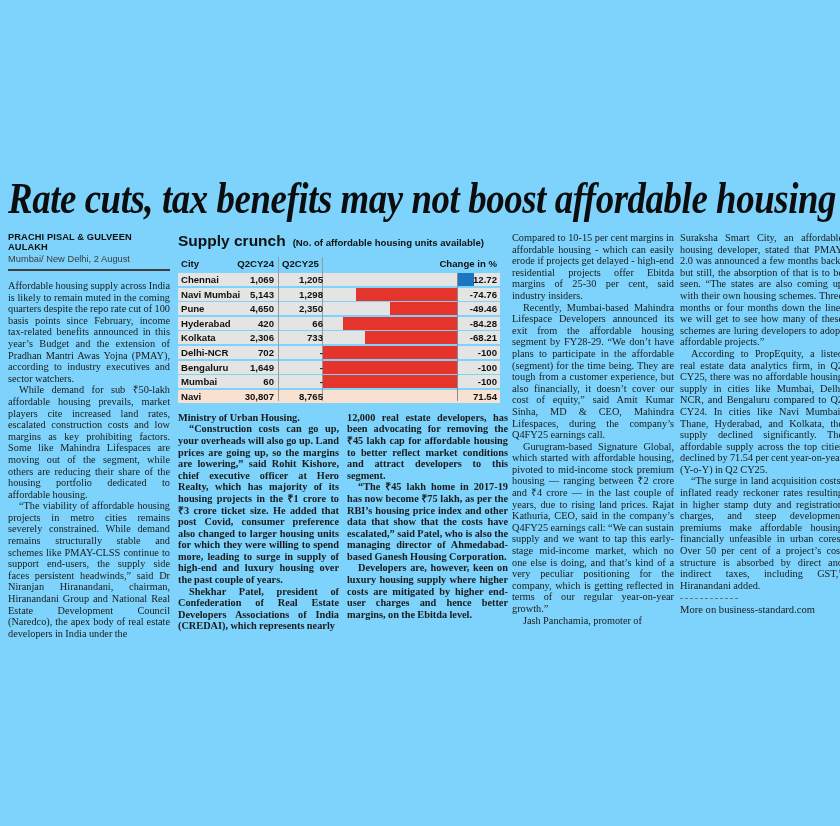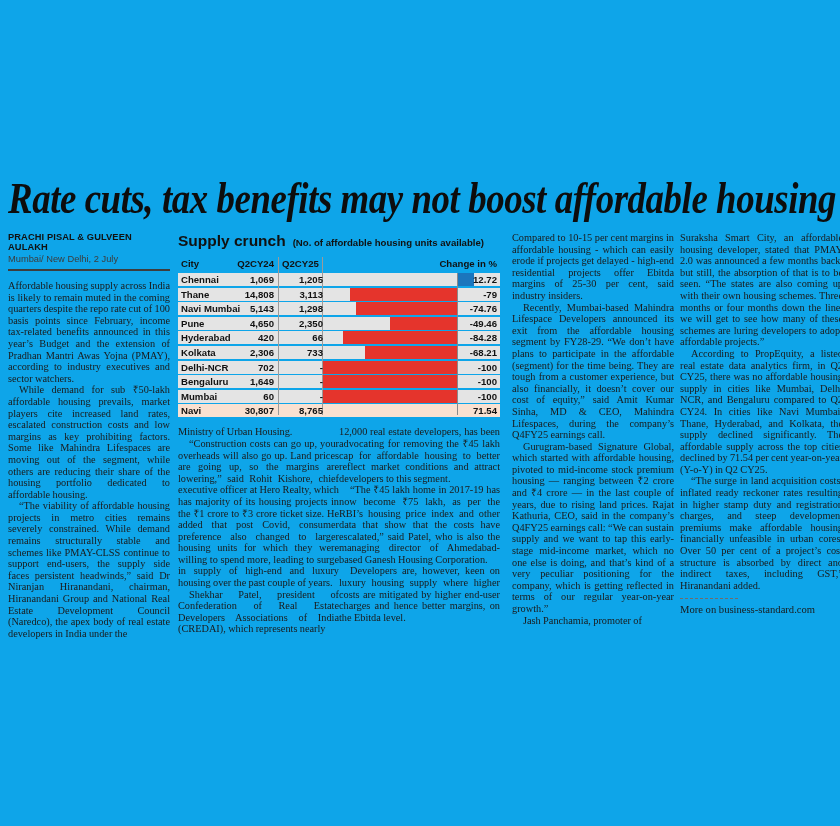--- a/index.html
+++ b/index.html
@@ -1,18 +1,18 @@
 <!DOCTYPE html>
 <html style="--neg: #e5342c; --pos: #1b76bd; --rowbg: #e4e4e4; --totalbg: #f9e1d1;"><head>
 <meta charset="utf-8">
 <style>
   * { margin:0; padding:0; box-sizing:border-box; }
   html,body { background:#ffffff; }
   .page {
-    position:relative; width:840px; height:826px; background:#0ea5e9; overflow:hidden;
+    position:relative; width:840px; height:826px; background:#7dd3fc; overflow:hidden;
     font-family:"Liberation Serif", serif; color:#1a1a1a;
   }
   
   .headline { position:absolute; left:8px; top:176px; width:828px; height:52px; overflow:visible; }
   .headline span {
     display:inline-block; white-space:nowrap; transform-origin:left top;
     font-family:"Liberation Serif", serif; font-style:italic; font-weight:700;
     font-size:44px; line-height:1.05; color:#0d0d0d; letter-spacing:-0.5px;
   }
   
@@ -55,41 +55,41 @@
   .trow .v25  { left:112px; width:33px; text-align:right; }
   .trow .chg  { right:3px; }
   .trow .bar  { position:absolute; top:0; bottom:0; z-index:1; }
   .trow .bar.neg { right:43px; background:var(--neg); }
   .trow .bar.pos { left:279px; background:var(--pos); }
   .vline { position:absolute; width:1px; background:#9a9a9a; z-index:2; }
   .vline-1 { left:100px; top:0; bottom:2px; }
   .vline-2 { left:144px; top:0; bottom:2px; }
   .vline-base { left:279px; top:16px; bottom:2px; background:#8a8a8a; }
 
-  .mid-cols { display:flex; margin-top:9px; }
+  .mid-cols { display:flex; gap:8px; margin-top:9px;font-weight:bold; }
   .mid-cols .textcol { width:161px; }
 
   
   .footer-divider { width:58px; border:none; border-top:1px dashed #6e6e6e; margin:7px 0 5px 0; }
   .footer-more { font-size:10.6px; line-height:12px; color:#1a1a1a; }
 </style>
 </head>
 <body>
 
 <div class="page">
 
   <div class="headline">
     <span style="transform: scaleX(0.8369);">Rate cuts, tax benefits may not boost affordable housing</span>
   </div>
 
   <div class="content">
 
     <div class="col col-1">
       <div class="authors">PRACHI PISAL &amp; GULVEEN AULAKH</div>
-      <div class="dateline">Mumbai/ New Delhi, 2 July</div>
+      <div class="dateline">Mumbai/ New Delhi, 2 August</div>
       <hr class="byline-rule">
       <div class="textcol">
         <p>Affordable housing supply across India is likely to remain muted in the coming quarters despite the repo rate cut of 100 basis points since February, income tax-related benefits announced in this year’s Budget and the extension of Pradhan Mantri Awas Yojna (PMAY), according to industry executives and sector watchers.</p>
         <p>While demand for sub ₹50-lakh affordable housing prevails, market players cite increased land rates, escalated construction costs and low margins as key prohibiting factors. Some like Mahindra Lifespaces are moving out of the segment, while others are reducing their share of the housing portfolio dedicated to affordable housing.</p>
         <p>“The viability of affordable housing projects in metro cities remains severely constrained. While demand remains structurally stable and schemes like PMAY-CLSS continue to support end-users, the supply side faces persistent headwinds,” said Dr Niranjan Hiranandani, chairman, Hiranandani Group and National Real Estate Development Council (Naredco), the apex body of real estate developers in India under the</p>
       </div>
     </div>
 
     <div class="col col-mid">
       <div class="chart-title-row">
@@ -104,27 +104,20 @@
           <span class="h-v25">Q2CY25</span>
           <span class="h-chg">Change in %</span>
         </div>
         <div class="tbody">
             <div class="trow">
               <span class="city">Chennai</span>
               <span class="v24">1,069</span>
               <span class="v25">1,205</span>
               <div class="bar pos" style="width: 17.2px;"></div>
               <span class="chg">12.72</span>
-            </div>
-            <div class="trow">
-              <span class="city">Thane</span>
-              <span class="v24">14,808</span>
-              <span class="v25">3,113</span>
-              <div class="bar neg" style="width: 106.7px;"></div>
-              <span class="chg">-79</span>
             </div>
             <div class="trow">
               <span class="city">Navi Mumbai</span>
               <span class="v24">5,143</span>
               <span class="v25">1,298</span>
               <div class="bar neg" style="width: 100.9px;"></div>
               <span class="chg">-74.76</span>
             </div>
             <div class="trow">
               <span class="city">Pune</span>

